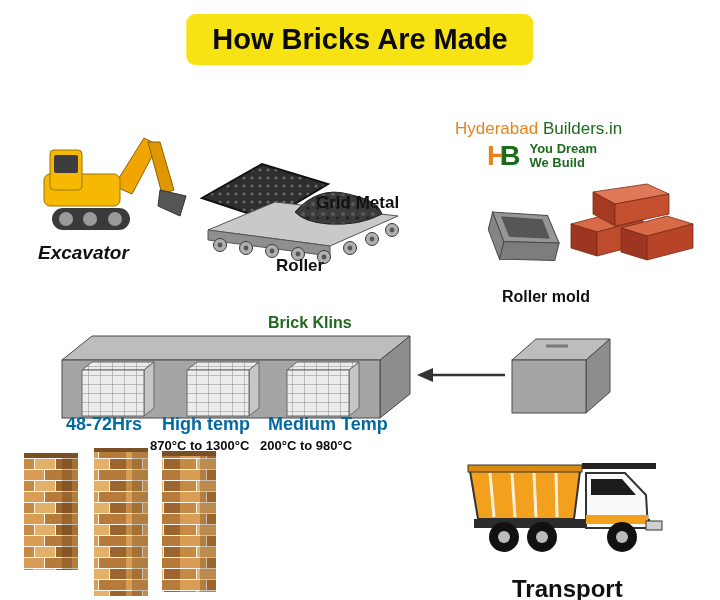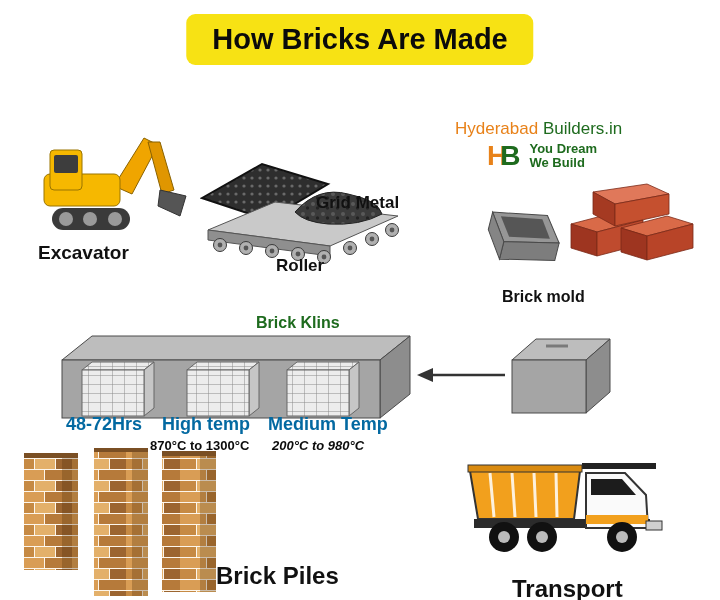--- a/index.html
+++ b/index.html
@@ -4,21 +4,21 @@
 <style>
   html,body{margin:0;padding:0;background:#ffffff;}
   .stage{position:relative;width:720px;height:600px;background:#ffffff;overflow:hidden;
          font-family:"Liberation Sans",sans-serif;color:#111;border-radius:18px;}
   .abs{position:absolute;}
   .title-banner{left:50%;top:14px;transform:translateX(-50%);background:#F7E214;
     border-radius:9px;padding:9px 26px;font-size:29px;font-weight:bold;color:#0b0b0b;
     white-space:nowrap;}
   .lbl{font-weight:bold;white-space:nowrap;}
   .lbl-lg{font-size:24px;}
-  .lbl-md{font-size:19px;}
+  .lbl-md{font-size:19px;font-style:italic;}
   .lbl-sm{font-size:17px;}
   .lbl-xs{font-size:16px;}
   .green{color:#1E6B1E;}
   .orange{color:#E8821A;}
   .graytxt{color:#0369a1;font-weight:bold;font-size:18px;white-space:nowrap;}
   .rangetxt{color:#0b0b0b;font-weight:bold;font-size:13px;white-space:nowrap;}
   .brand{line-height:1.1;}
   .brand-name{font-size:17px;font-weight:normal;white-space:nowrap;}
   .brand-row{display:flex;align-items:center;margin-top:2px;}
   .hb-logo{font-size:28px;font-weight:bold;letter-spacing:-7px;padding-right:10px;margin-left:32px;}
@@ -102,37 +102,37 @@
   </div>
 
   <svg class="abs" style="left:475px;top:190px;" width="95" height="98" viewBox="0 0 95 98">
     <g transform="rotate(14 47 49)">
       <polygon points="12,30 66,20 84,44 30,56" fill="#969696" stroke="#4A4A4A"></polygon>
       <polygon points="21,32 62,25 74,42 34,50" fill="#565656"></polygon>
       <polygon points="30,56 84,44 84,62 30,74" fill="#7D7D7D" stroke="#4A4A4A"></polygon>
       <polygon points="12,30 30,56 30,74 12,48" fill="#858585" stroke="#4A4A4A"></polygon>
     </g>
   </svg>
-  <div class="abs lbl lbl-xs" style="left:502px;top:288px;">Brick mold</div>
+  <div class="abs lbl lbl-xs" style="left:502px;top:288px;">Roller mold</div>
 
   <svg class="abs" style="left:565px;top:162px;" width="130" height="105" viewBox="0 0 130 105">
     <g stroke="#7A2A18" stroke-width="0.8">
       <polygon points="6,62 52,50 78,58 32,70" fill="#D96A48"></polygon>
       <polygon points="6,62 32,70 32,94 6,86" fill="#9E3520"></polygon>
       <polygon points="32,70 78,58 78,82 32,94" fill="#BF4B2E"></polygon>
       <polygon points="56,66 102,54 128,62 82,74" fill="#D96A48"></polygon>
       <polygon points="56,66 82,74 82,98 56,90" fill="#9E3520"></polygon>
       <polygon points="82,74 128,62 128,86 82,98" fill="#B84428"></polygon>
       <polygon points="28,30 82,22 104,32 50,42" fill="#E0785A"></polygon>
       <polygon points="28,30 50,42 50,64 28,52" fill="#A53A22"></polygon>
       <polygon points="50,42 104,32 104,52 50,64" fill="#C5502F"></polygon>
     </g>
   </svg>
 
-  <div class="abs lbl lbl-xs green" style="left:256px;top:314px;">Brick Klins</div>
+  <div class="abs lbl lbl-xs green" style="left:268px;top:314px;">Brick Klins</div>
 
   <svg class="abs" style="left:52px;top:330px;" width="362" height="90" viewBox="0 0 362 90">
     <defs>
       <pattern id="kgrid" width="12" height="9" patternUnits="userSpaceOnUse">
         <rect width="12" height="9" fill="#ECECEC"></rect>
         <path d="M0 0H12M0 0V9" stroke="#8A8A8A" stroke-width="1"></path>
       </pattern>
     </defs>
     <polygon points="10,30 40,6 358,6 328,30" fill="#BDBDBD" stroke="#4A4A4A"></polygon>
     <polygon points="328,30 358,6 358,64 328,88" fill="#8D8D8D" stroke="#4A4A4A"></polygon>
@@ -159,21 +159,21 @@
     <polygon points="6,26 30,5 104,5 80,26" fill="#BDBDBD" stroke="#4A4A4A"></polygon>
     <polygon points="80,26 104,5 104,58 80,79" fill="#8D8D8D" stroke="#4A4A4A"></polygon>
     <rect x="6" y="26" width="74" height="53" fill="#A5A5A5" stroke="#4A4A4A"></rect>
     <line x1="40" y1="12" x2="62" y2="12" stroke="#7A7A7A" stroke-width="3"></line>
   </svg>
 
   <div class="abs graytxt" style="left:66px;top:414px;">48-72Hrs</div>
   <div class="abs graytxt" style="left:268px;top:414px;">Medium Temp</div>
   <div class="abs graytxt" style="left:162px;top:414px;">High temp</div>
   <div class="abs rangetxt" style="left:150px;top:438px;text-align:center;">870°C to 1300°C</div>
-  <div class="abs rangetxt" style="left:272px;top:438px;font-style:italic;">200°C to 980°C</div>
+  <div class="abs rangetxt" style="left:260px;top:438px;">200°C to 980°C</div>
 
   <svg class="abs" style="left:18px;top:448px;" width="205" height="150" viewBox="0 0 205 150">
     <defs>
       <pattern id="wood" width="54" height="22" patternUnits="userSpaceOnUse">
         <rect width="54" height="22" fill="#FDF6EC"></rect>
         <rect x="0" y="0" width="26" height="10" fill="#D99D55"></rect>
         <rect x="27" y="0" width="27" height="10" fill="#B67A3A"></rect>
         <rect x="0" y="11" width="16" height="10" fill="#C68A44"></rect>
         <rect x="17" y="11" width="20" height="10" fill="#E3B06A"></rect>
         <rect x="38" y="11" width="16" height="10" fill="#9C6530"></rect>
@@ -182,21 +182,20 @@
     <rect x="6" y="5" width="54" height="6" fill="#7A4F24"></rect>
     <rect x="6" y="10" width="54" height="112" fill="url(#wood)"></rect>
     <rect x="44" y="10" width="16" height="112" fill="rgba(80,45,10,0.28)"></rect>
     <rect x="76" y="-1" width="54" height="6" fill="#7A4F24"></rect>
     <rect x="76" y="4" width="54" height="144" fill="url(#wood)"></rect>
     <rect x="114" y="4" width="16" height="144" fill="rgba(80,45,10,0.28)"></rect>
     <rect x="144" y="3" width="54" height="6" fill="#7A4F24"></rect>
     <rect x="144" y="8" width="54" height="136" fill="url(#wood)"></rect>
     <rect x="182" y="8" width="16" height="136" fill="rgba(80,45,10,0.28)"></rect>
   </svg>
-  <div class="abs lbl lbl-lg" style="left:216px;top:562px;">Brick Piles</div>
 
   <svg class="abs" style="left:460px;top:445px;" width="212" height="115" viewBox="0 0 212 115">
     <rect x="122" y="18" width="74" height="6" fill="#222"></rect>
     <polygon points="10,26 120,26 114,74 18,74" fill="#F2A01D" stroke="#333" stroke-width="2"></polygon>
     <path d="M30,28 L34,72 M52,28 L55,72 M74,28 L76,72 M96,28 L97,72" stroke="#FFFFFF" stroke-width="3" fill="none" opacity="0.85"></path>
     <rect x="8" y="20" width="114" height="7" fill="#D98A10" stroke="#333"></rect>
     <rect x="14" y="74" width="176" height="9" fill="#2B2B2B"></rect>
     <path d="M126,28 L165,28 L186,50 L188,83 L126,83 Z" fill="#FAFAFA" stroke="#333" stroke-width="2"></path>
     <path d="M131,34 L162,34 L176,50 L131,50 Z" fill="#1C1C1C"></path>
     <rect x="126" y="70" width="62" height="9" fill="#F2A01D"></rect>

